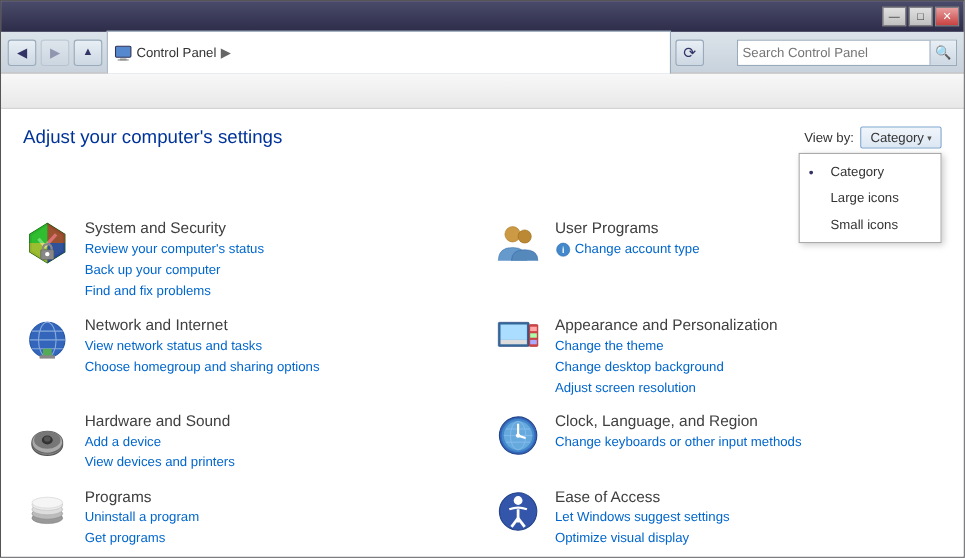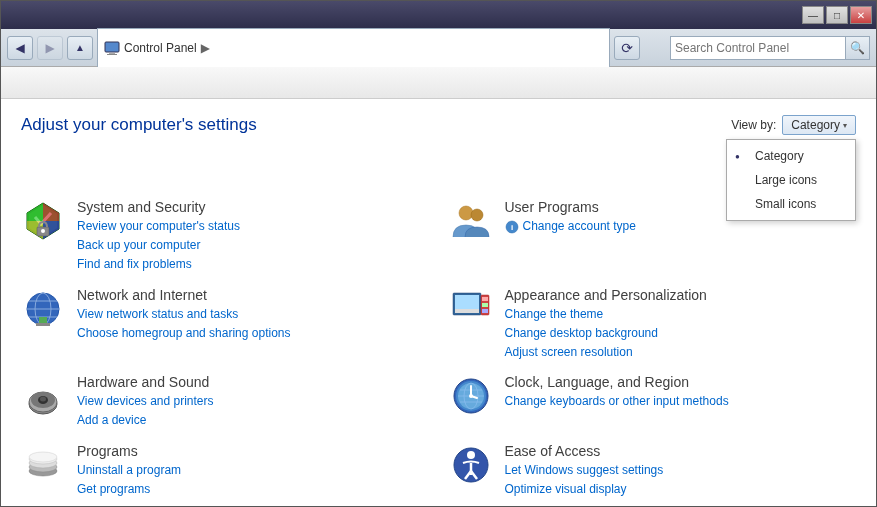--- a/index.html
+++ b/index.html
@@ -424,22 +424,22 @@
           <svg width="44" height="44" viewBox="0 0 44 44">
             <ellipse cx="22" cy="30" rx="14" ry="10" fill="#888" stroke="#555" stroke-width="1"></ellipse>
             <ellipse cx="22" cy="28" rx="14" ry="10" fill="#aaa" stroke="#666" stroke-width="1"></ellipse>
             <ellipse cx="22" cy="26" rx="12" ry="8" fill="#777"></ellipse>
             <ellipse cx="22" cy="26" rx="5" ry="4" fill="#333"></ellipse>
             <ellipse cx="22" cy="25" rx="3" ry="2.5" fill="#555"></ellipse>
           </svg>
         </div>
         <div class="cat-content">
           <span class="cat-title">Hardware and Sound</span>
+          <span class="cat-link">Add a device</span>
           <span class="cat-link">View devices and printers</span>
-          <span class="cat-link">Add a device</span>
         </div>
       </div>
 
       <div class="category-item">
         <div class="cat-icon">
           <svg width="44" height="44" viewBox="0 0 44 44">
             <circle cx="22" cy="22" r="17" fill="#3366bb" stroke="#224488" stroke-width="1"></circle>
             <circle cx="22" cy="22" r="15" fill="#4488cc"></circle>
             <circle cx="22" cy="22" r="13" fill="#66aadd"></circle>
 

